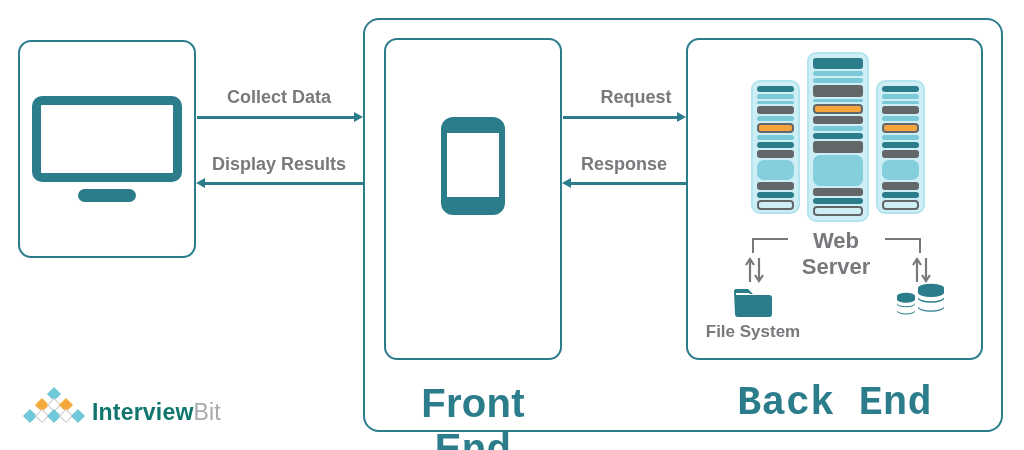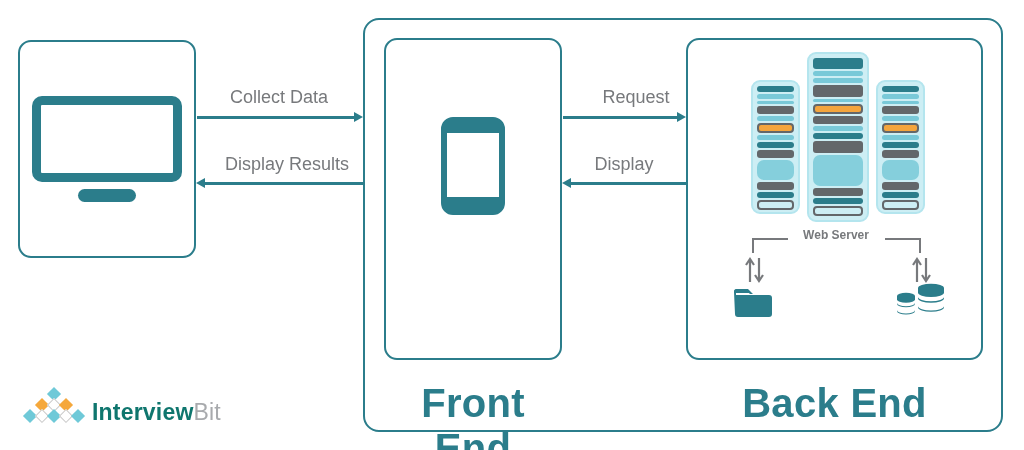--- a/index.html
+++ b/index.html
@@ -18,21 +18,21 @@
   .monitor-screen{width:132px;height:68px;border:9px solid var(--teal);border-radius:10px;background:#fff;}
   .monitor-stand{width:58px;height:13px;background:var(--teal);border-radius:7px;margin-top:7px;}
 
   
   #phone{position:absolute;left:441px;top:117px;width:64px;height:98px;border:6px solid var(--teal);border-radius:12px;box-sizing:border-box;display:flex;flex-direction:column;}
   .phone-top{height:10px;background:var(--teal);flex:none;}
   .phone-mid{flex:1;background:#fff;}
   .phone-bot{height:12px;background:var(--teal);flex:none;}
 
   
-  .flow-label{position:absolute;color:var(--graytext);font-size:18px;text-align:center;}
+  .flow-label{position:absolute;color:var(--graytext);font-size:18px;text-align:center;font-weight:bold;}
   .harrow{position:absolute;height:2.5px;background:var(--teal);}
   .harrow.right::after{content:"";position:absolute;right:-9px;top:-4.5px;border-left:9px solid var(--teal);border-top:5.5px solid transparent;border-bottom:5.5px solid transparent;}
   .harrow.left::before{content:"";position:absolute;left:-9px;top:-4.5px;border-right:9px solid var(--teal);border-top:5.5px solid transparent;border-bottom:5.5px solid transparent;}
 
   
   .section-title{position:absolute;color:var(--teal);font-size:40px;font-weight:bold;text-align:center;letter-spacing:.3px;}
 
   
   .tower{position:absolute;background:var(--towerbg);border:2px solid var(--towerborder);border-radius:9px;box-sizing:border-box;display:flex;flex-direction:column;gap:2px;padding:4px;overflow:hidden;}
   #tower-left{left:751px;top:80px;width:49px;height:134px;}
@@ -43,21 +43,21 @@
   .bar-tealThick{height:11px;background:var(--teal);}
   .bar-cyan{height:5px;background:var(--cyanbar);}
   .bar-cyanThin{height:3px;background:var(--cyanbar);}
   .bar-gray{height:8px;background:var(--graybar);}
   .bar-grayThick{height:12px;background:var(--graybar);}
   .bar-orange{height:10px;background:var(--orange);border:2px solid var(--graybar);box-sizing:border-box;border-radius:4px;}
   .bar-block{flex:1 1 auto;min-height:20px;background:var(--blockcyan);border-radius:7px;}
   .bar-outline{height:10px;border:2.5px solid var(--graybar);box-sizing:border-box;background:transparent;border-radius:4px;}
 
   
-  #webserver-label{position:absolute;left:787px;top:228px;width:98px;text-align:center;color:var(--graytext);font-size:12px;font-weight:bold;}
+  #webserver-label{position:absolute;left:787px;top:228px;width:98px;text-align:center;color:var(--graytext);font-size:22px;font-weight:bold;}
   .bracket{position:absolute;top:238px;width:36px;height:15px;box-sizing:border-box;}
   #bracket-left{left:752px;border-left:2.5px solid var(--graytext);border-top:2.5px solid var(--graytext);}
   #bracket-right{left:885px;border-right:2.5px solid var(--graytext);border-top:2.5px solid var(--graytext);}
 
   .updown{position:absolute;width:22px;height:28px;}
   #updown-left{left:744px;top:256px;}
   #updown-right{left:911px;top:256px;}
 
   
   #folder-icon{position:absolute;left:732px;top:283px;width:42px;height:36px;}
@@ -81,36 +81,36 @@
 <div id="canvas">
 
   <div class="box" id="client-box"></div>
   <div id="monitor">
     <div class="monitor-screen"></div>
     <div class="monitor-stand"></div>
   </div>
 
   <div class="flow-label" style="left:196px;top:87px;width:166px;">Collect Data</div>
   <div class="harrow right" style="left:197px;top:116px;width:157px;"></div>
-  <div class="flow-label" style="left:196px;top:154px;width:166px;padding-left:8px;">Display Results</div>
+  <div class="flow-label" style="left:196px;top:154px;width:166px;">Display Results</div>
   <div class="harrow left" style="left:205px;top:182px;width:158px;"></div>
 
   <div class="box" id="outer-box"></div>
 
   <div class="box" id="frontend-box"></div>
   <div id="phone">
     <div class="phone-top"></div>
     <div class="phone-mid"></div>
     <div class="phone-bot"></div>
   </div>
   <div class="section-title" style="left:384px;top:381px;width:178px;">Front End</div>
 
   <div class="flow-label" style="left:562px;top:87px;width:148px;">Request</div>
   <div class="harrow right" style="left:563px;top:116px;width:114px;"></div>
-  <div class="flow-label" style="left:562px;top:154px;width:124px;">Display</div>
+  <div class="flow-label" style="left:562px;top:154px;width:124px;">Response</div>
   <div class="harrow left" style="left:571px;top:182px;width:115px;"></div>
 
   <div class="box" id="backend-box"></div>
   <div class="tower" id="tower-left">
       <div class="bar bar-teal"></div>
       <div class="bar bar-cyan"></div>
       <div class="bar bar-cyanThin"></div>
       <div class="bar bar-gray"></div>
       <div class="bar bar-cyan"></div>
       <div class="bar bar-orange"></div>
@@ -172,35 +172,36 @@
         <polyline points="2,9 6,3 10,9"></polyline>
       <line x1="15" y1="2" x2="15" y2="24"></line>
         <polyline points="11,19 15,25 19,19"></polyline>
     </g>
   </svg>
 
   <svg id="folder-icon" viewBox="0 0 42 36">
     <path fill="#2b7d8b" d="M2 9 Q2 6 5 6 H16 L21 11 H18 L15 8 H5 Q4 8 4 9 V12 H37 Q40 12 40 15 V31 Q40 34 37 34 H6 Q3 34 3 31 Z"></path>
     <path fill="#2b7d8b" d="M2 9 Q2 6 5 6 H15 L19 10 H2 Z"></path>
   </svg>
+  <div class="io-label" id="filesystem-label">File System</div>
 
   <svg id="database-icon" viewBox="0 0 48 38">
     <g fill="#2b7d8b">
       <ellipse cx="9" cy="13" rx="9" ry="3.2"></ellipse>
       <path d="M0 13 h18 v3.6 a9 3.2 0 0 1 -18 0 Z"></path>
       <path d="M0 19.5 a9 3.2 0 0 0 18 0 v-1 a9 3.2 0 0 1 -18 0 Z" transform="translate(0,1.6)"></path>
       <path d="M0 26 a9 3.2 0 0 0 18 0 v-1 a9 3.2 0 0 1 -18 0 Z" transform="translate(0,2.2)"></path>
       <ellipse cx="34" cy="5" rx="13" ry="4.2"></ellipse>
       <path d="M21 5 h26 v4.8 a13 4.2 0 0 1 -26 0 Z"></path>
       <path d="M21 13.5 a13 4.2 0 0 0 26 0 v-1.4 a13 4.2 0 0 1 -26 0 Z" transform="translate(0,2)"></path>
       <path d="M21 22 a13 4.2 0 0 0 26 0 v-1.4 a13 4.2 0 0 1 -26 0 Z" transform="translate(0,2.6)"></path>
     </g>
   </svg>
 
-  <div class="section-title" style="left:686px;top:381px;width:297px;">Back End</div>
+  <div class="section-title" style="left:686px;top:381px;width:297px;font-family:Liberation Mono, monospace;">Back End</div>
 
   <div id="logo-diamonds"></div>
   <div id="logo-text">
     <span class="primary">Interview</span><span class="secondary">Bit</span>
   </div>
 
 <div class="diamond diamond-cyan" style="left: 49px; top: 389px;"></div>
     <div class="diamond diamond-orange" style="left: 37px; top: 400px;"></div>
     <div class="diamond diamond-white" style="left: 49px; top: 400px;"></div>
     <div class="diamond diamond-orange" style="left: 61px; top: 400px;"></div>

